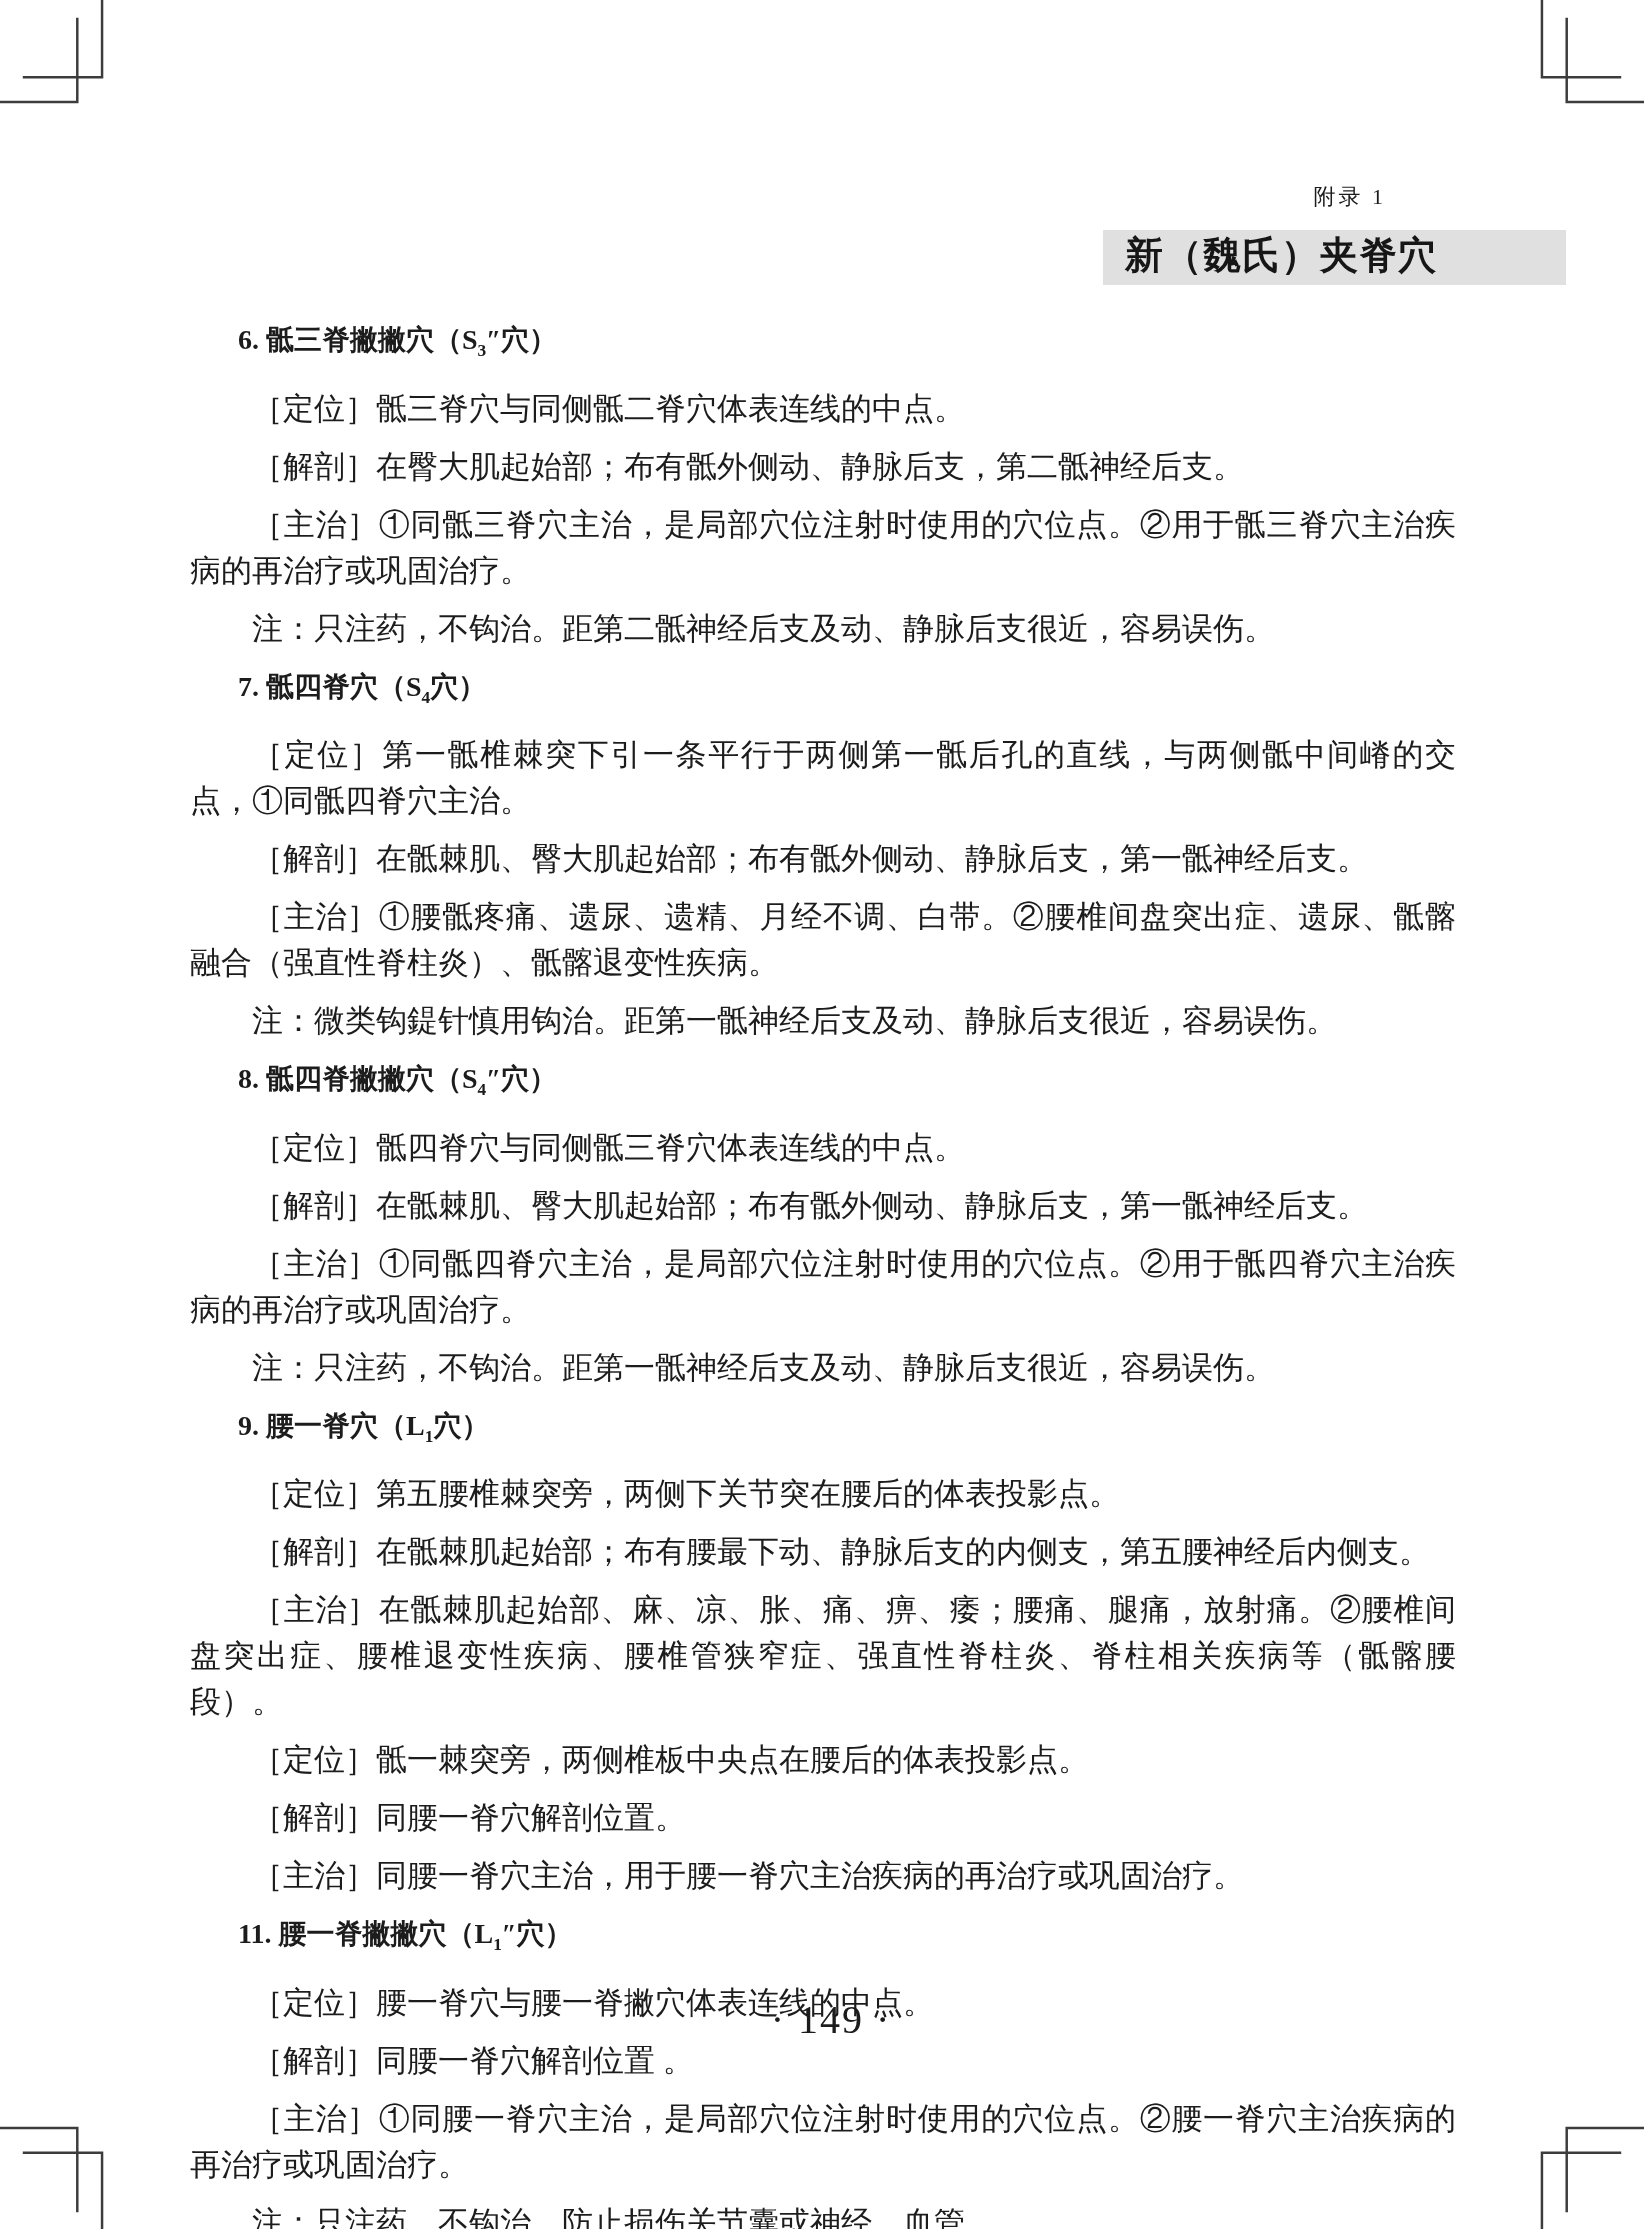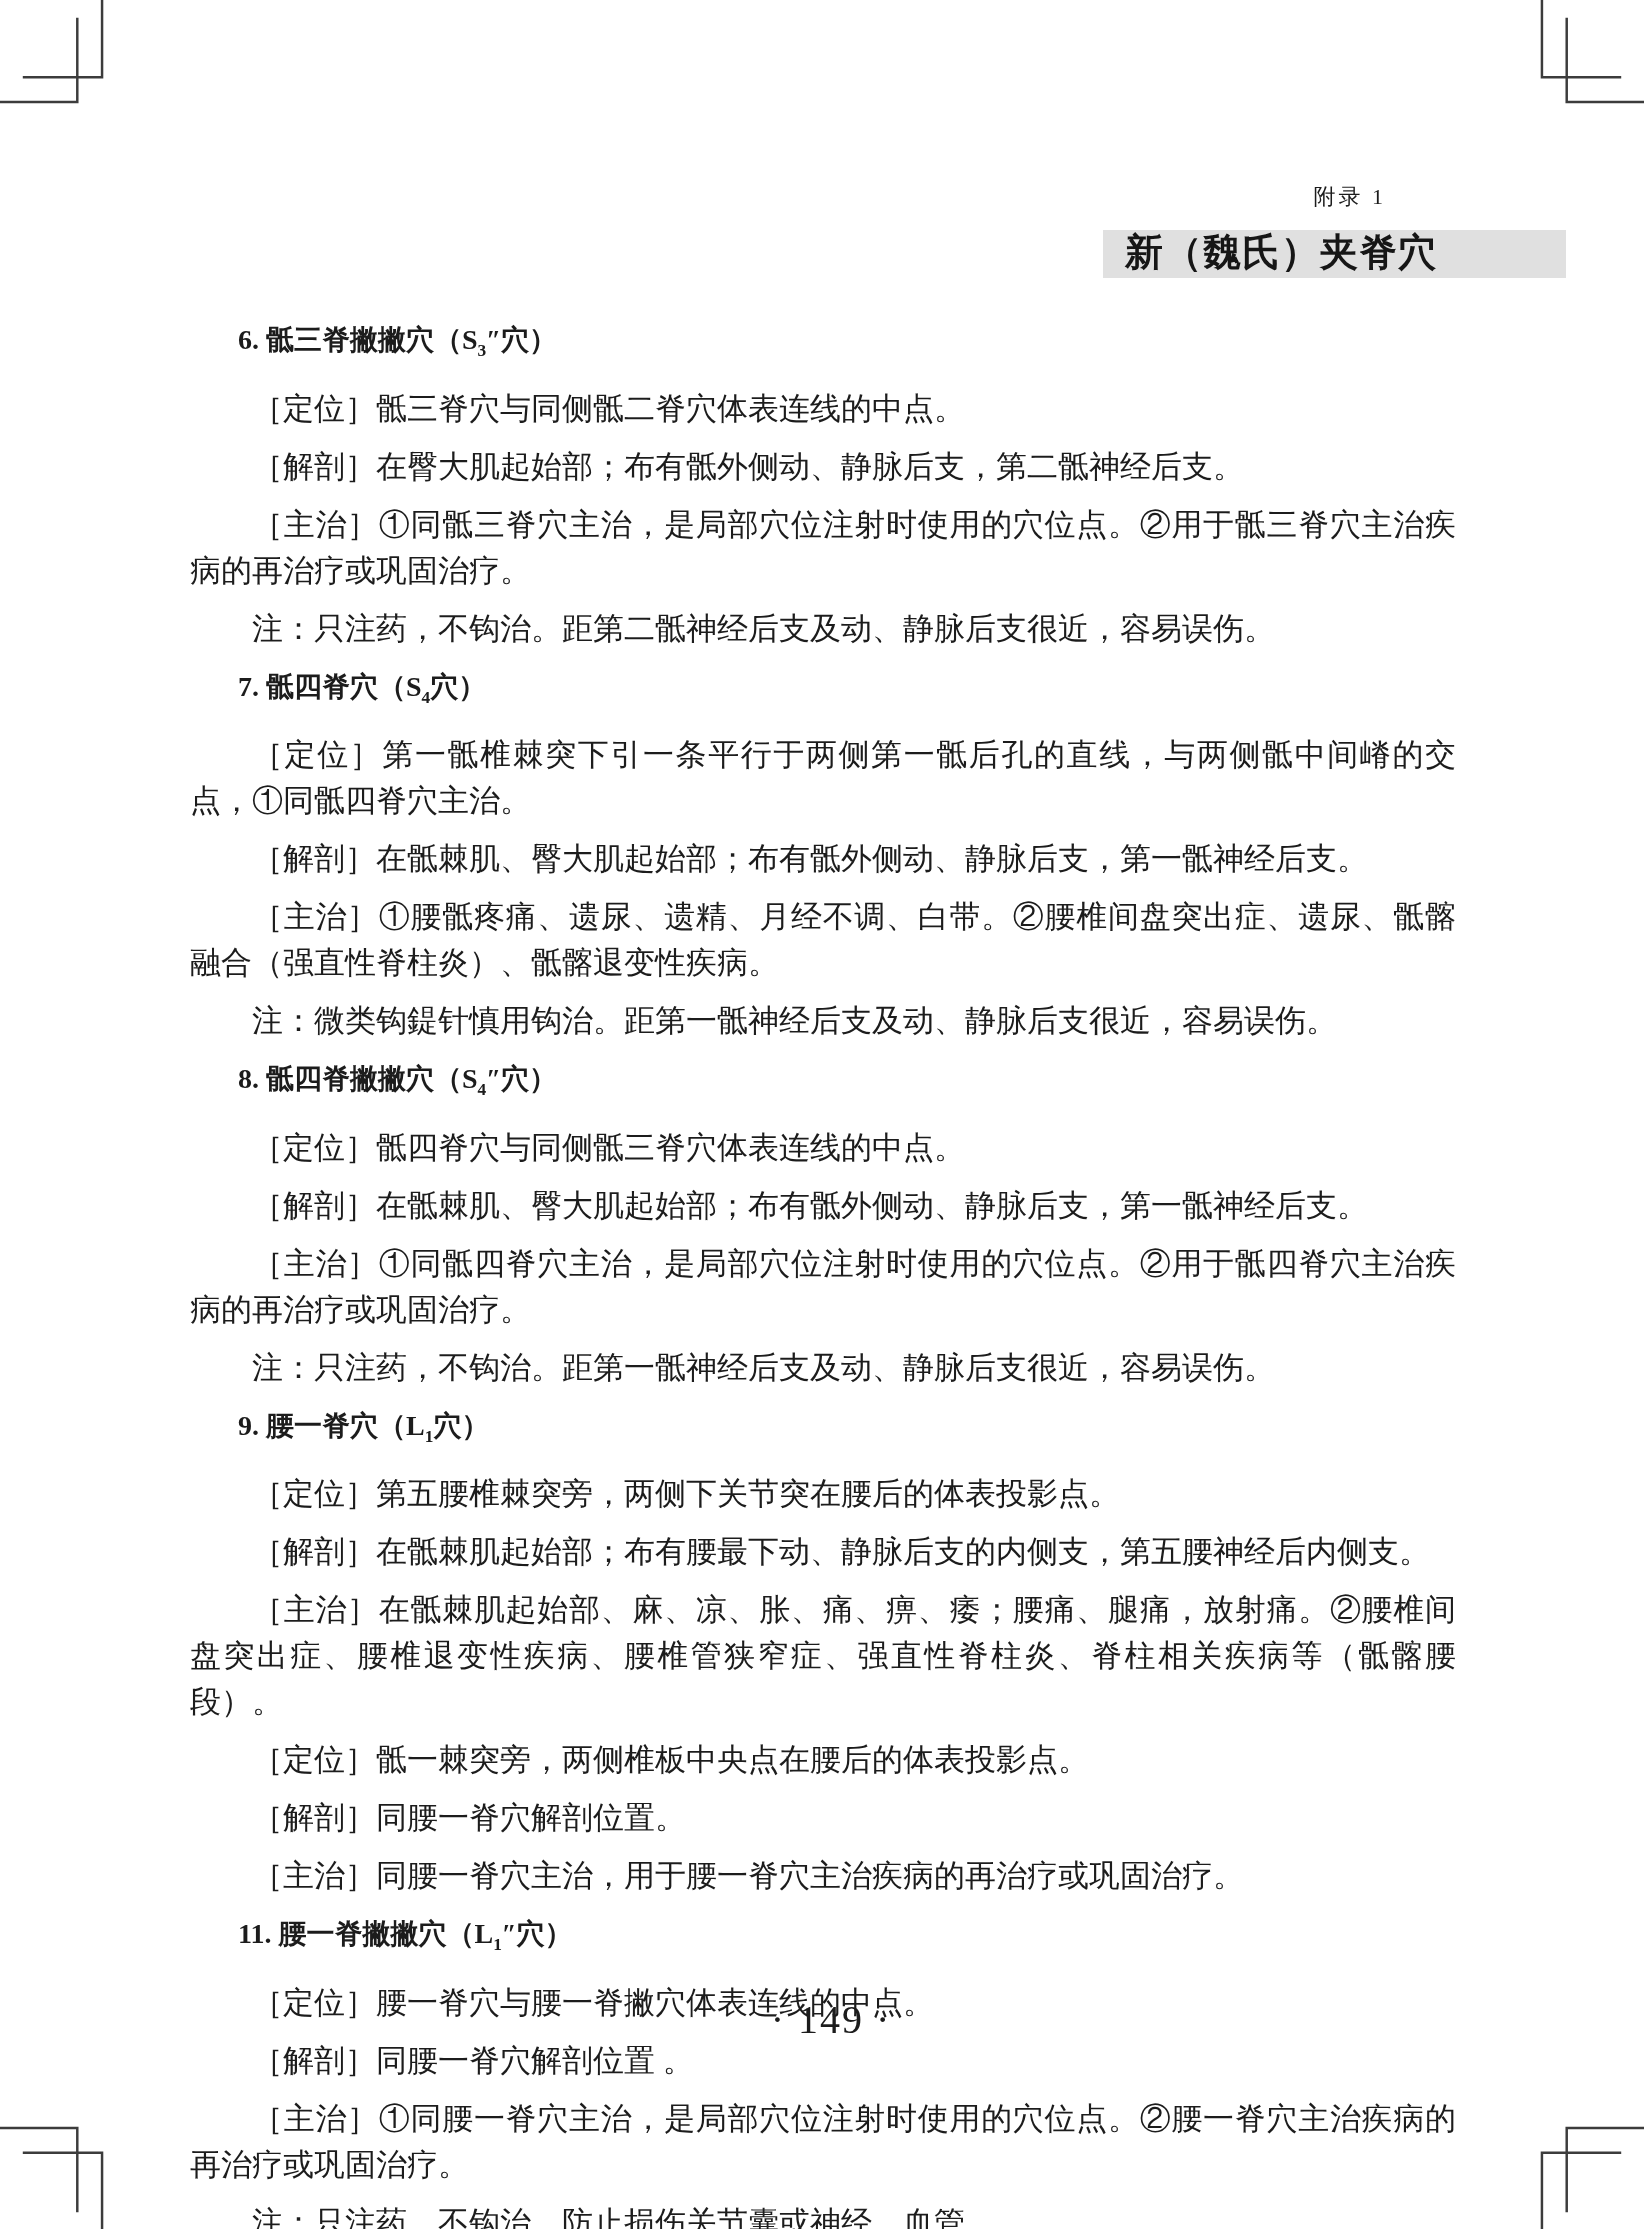--- a/index.html
+++ b/index.html
@@ -19,23 +19,23 @@
   .mark-bl{left:0;bottom:0;transform:scaleY(-1);}
   .mark-br{right:0;bottom:0;transform:scale(-1,-1);}
 
   
   .appendix{
     position:absolute;top:182px;right:258px;
     font-size:22px;letter-spacing:3px;
     font-family:"Liberation Serif","DejaVu Serif",serif;
   }
   .chapter-band{
-    position:absolute;left:1103px;top:230px;width:463px;height:48px;
+    position:absolute;left:1103px;top:230px;width:463px;height:55px;
     background:#e0e0e0;
-    display:flex;align-items:flex-end;
+    display:flex;align-items:flex-start;
     box-sizing:border-box;padding-left:22px;
     font-family:"Liberation Sans","DejaVu Sans",sans-serif;
     font-weight:600;font-size:38px;letter-spacing:1px;color:#161616;
   }
 
   
   .content{
     position:absolute;left:178px;top:313px;width:1290px;
     font-size:31px;line-height:46px;
     text-align:justify;

